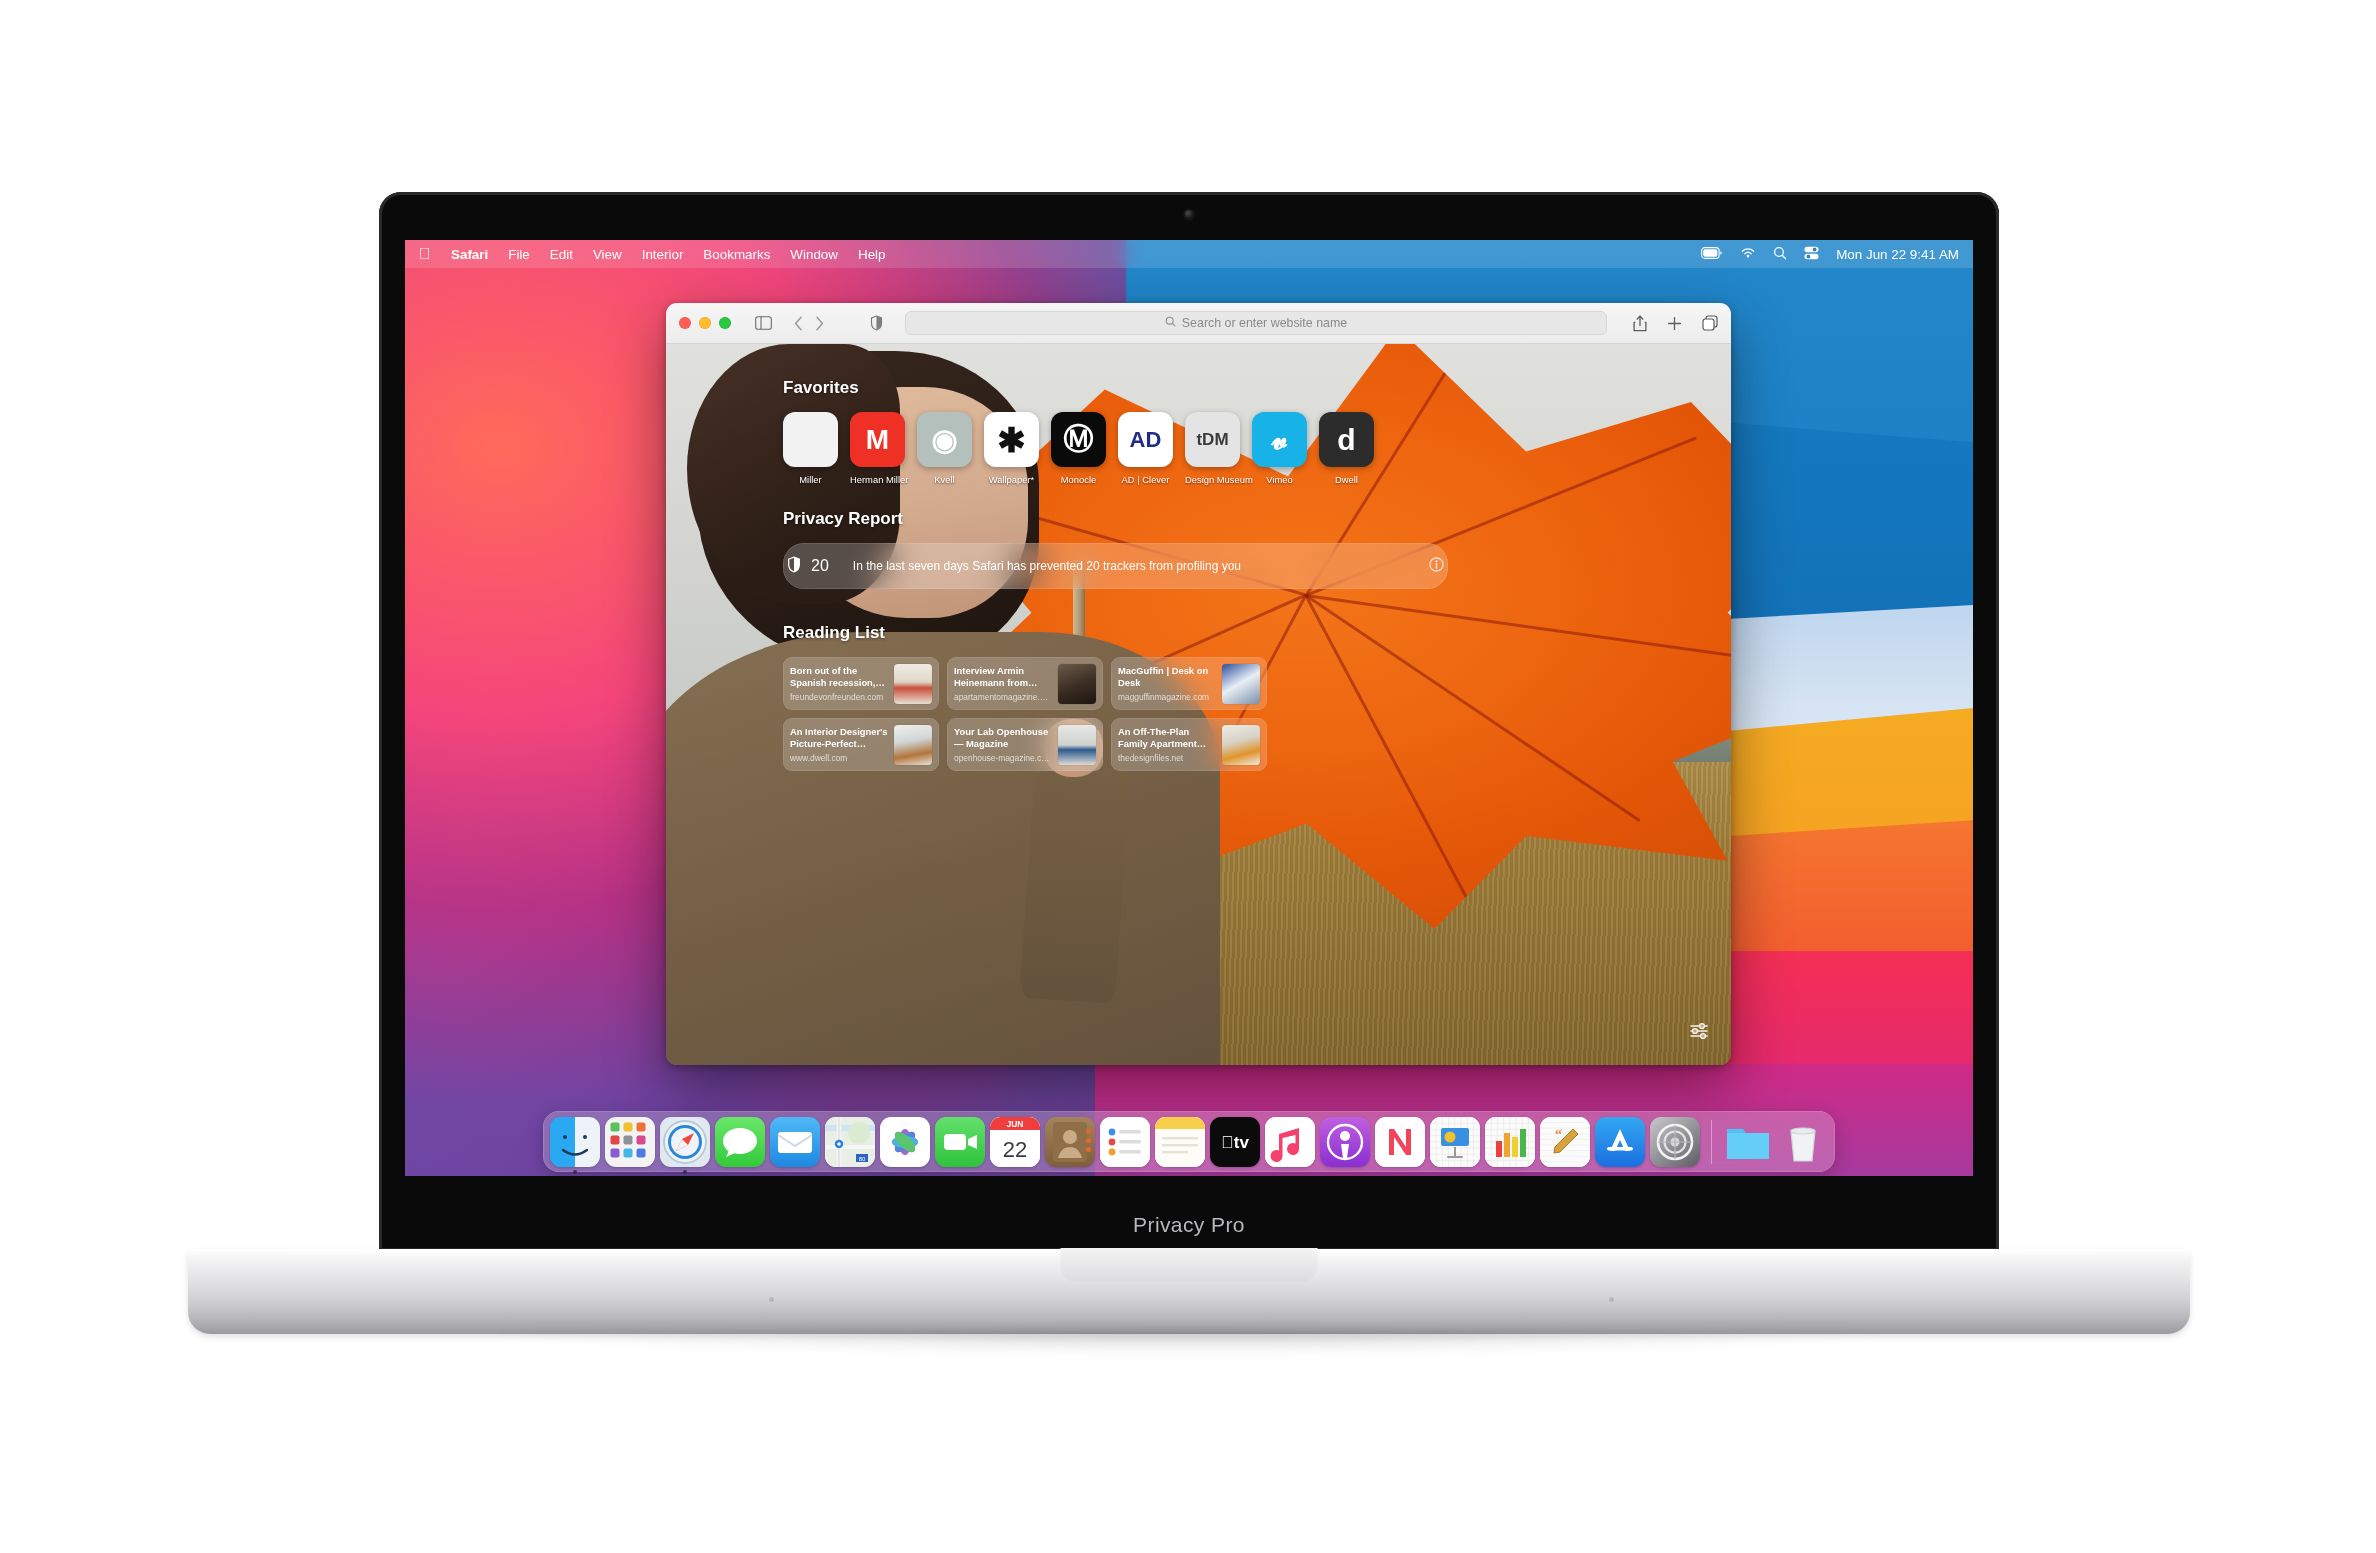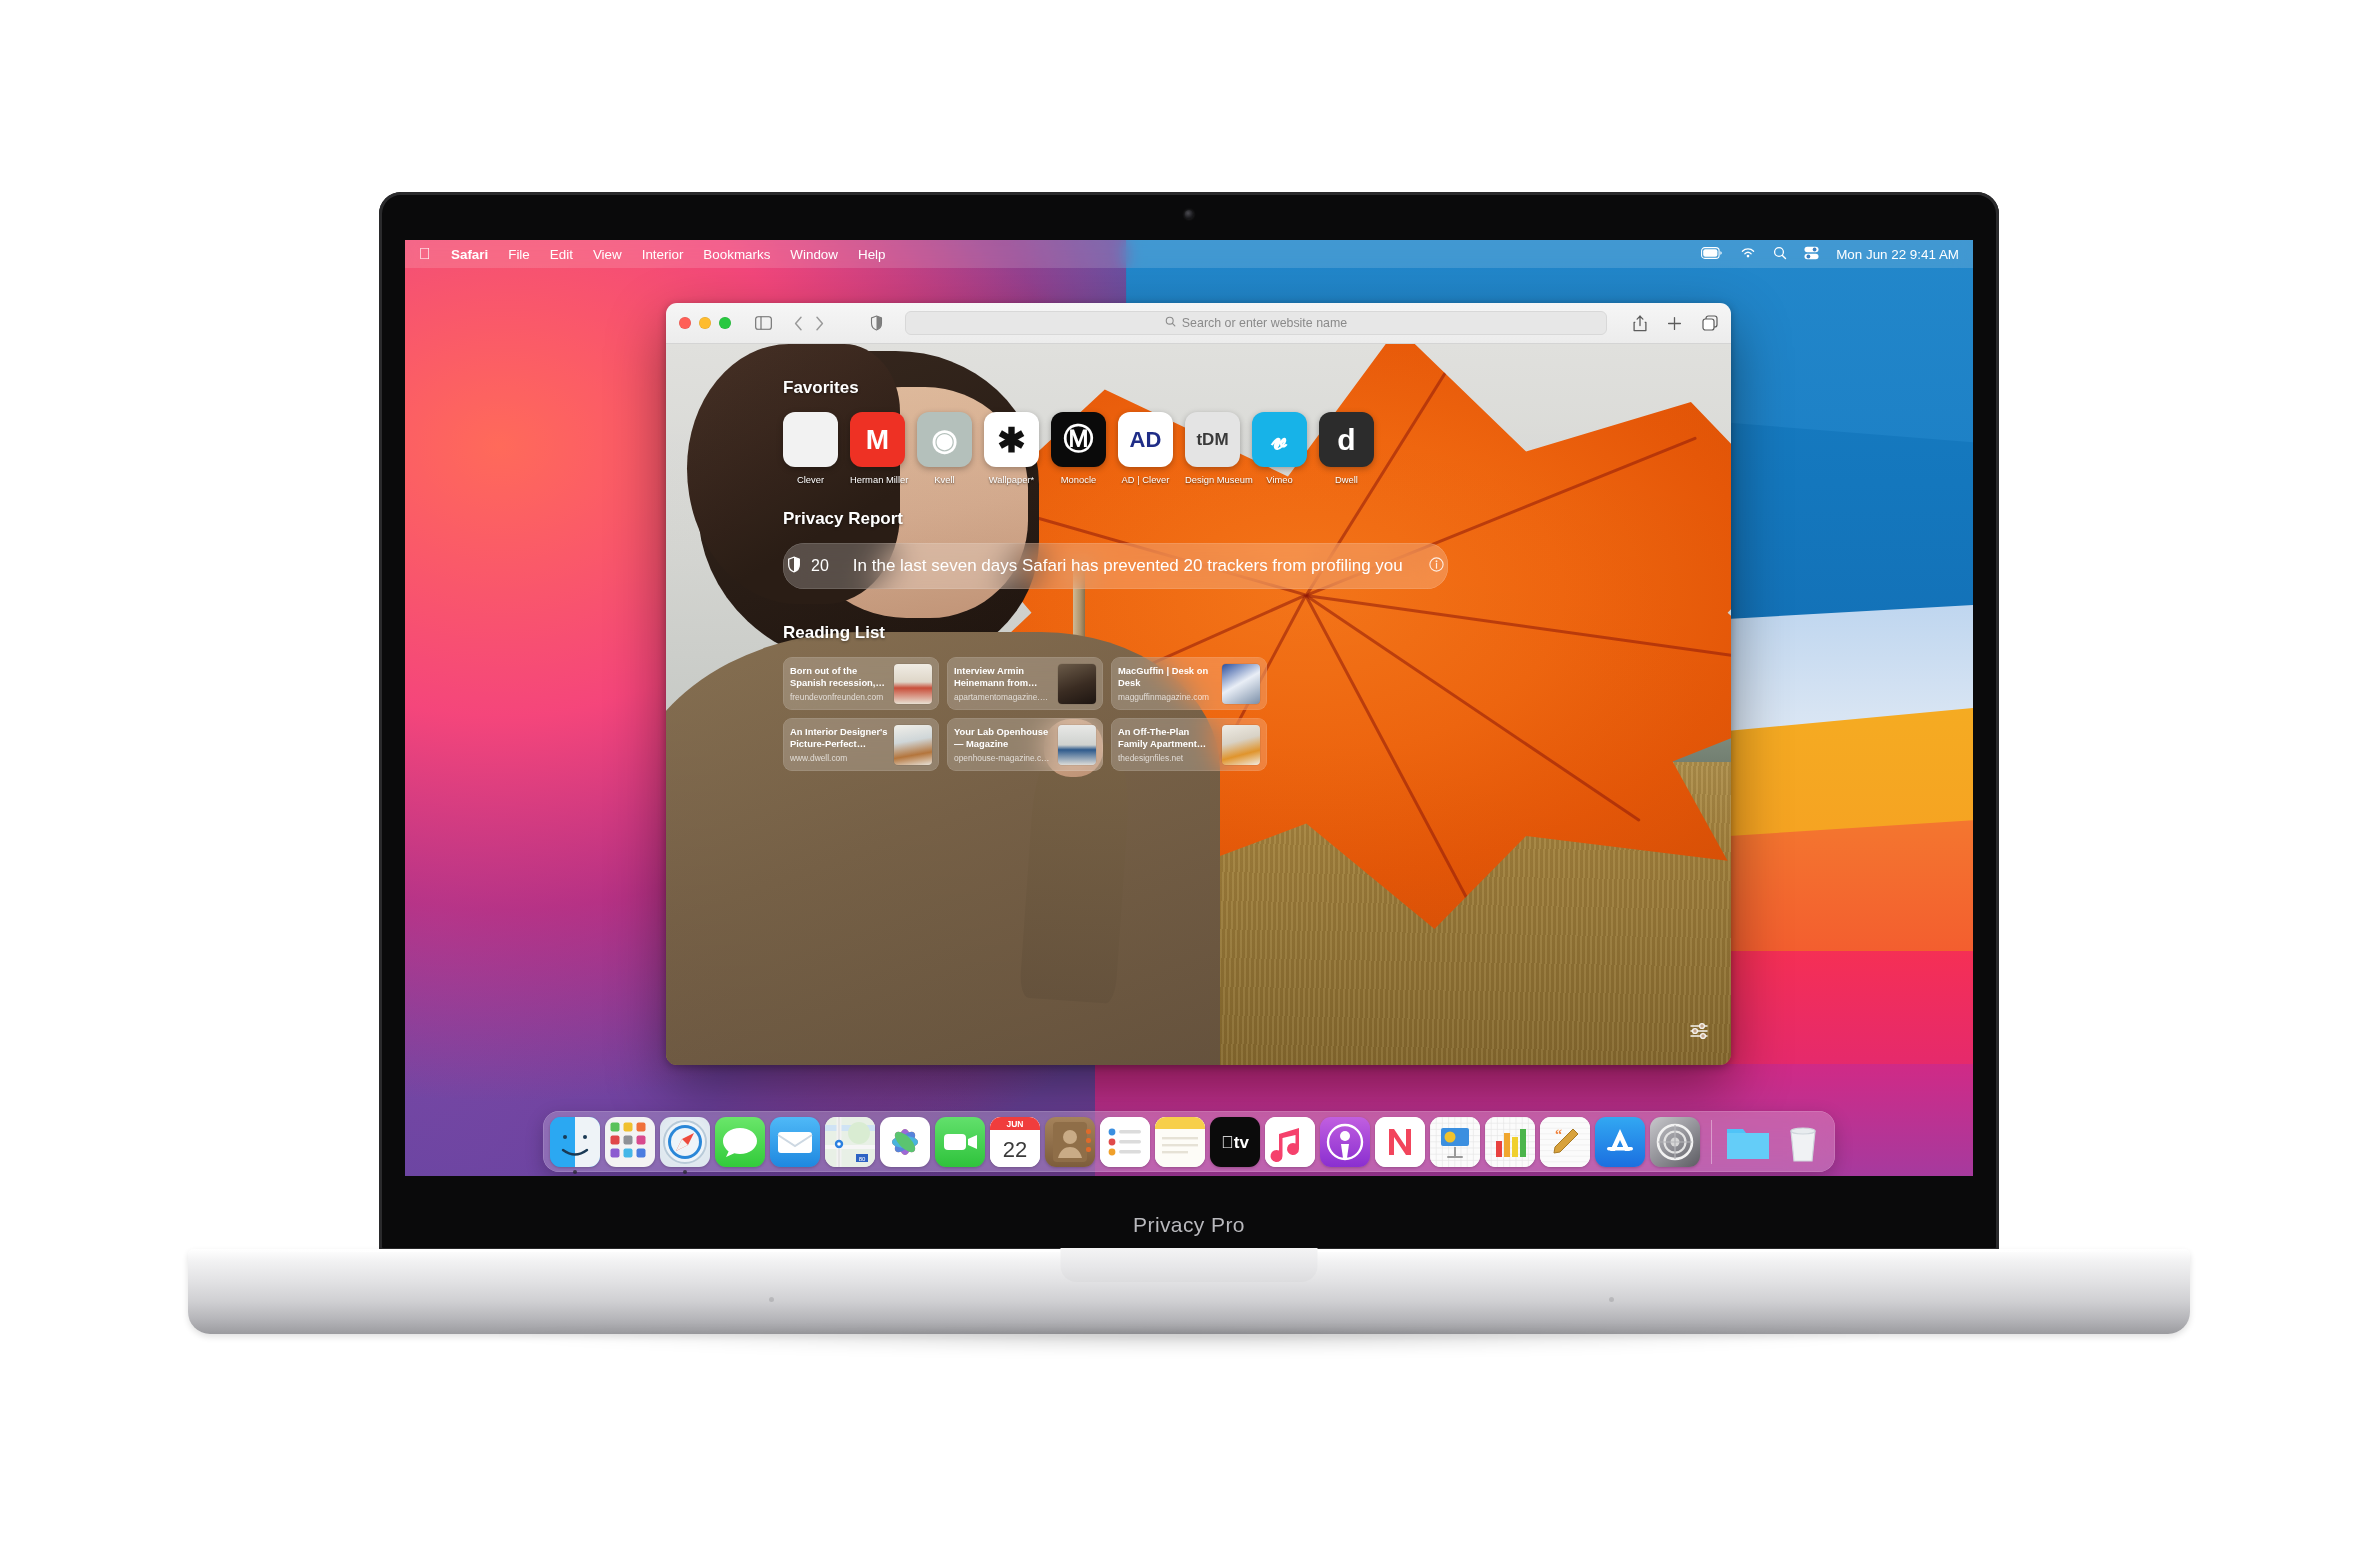--- a/index.html
+++ b/index.html
@@ -285,21 +285,21 @@
     border-radius: 21px;
     background: rgba(255,255,255,.22);
     backdrop-filter: blur(16px);
     -webkit-backdrop-filter: blur(16px);
     box-shadow: inset 0 0 0 0.5px rgba(255,255,255,.22);
     display:flex; align-items:center;
     padding: 0 4px;
     gap: 10px;
   }
   #privacy-count { font-size: 16px; font-weight: 500; color:#fff; }
-  #privacy-text { font-size: 17px; color:#fff; margin-left: 14px; }
+  #privacy-text { font-size: 12px; color:#fff; margin-left: 14px; }
   #privacy-info { margin-left:auto; opacity:.85; }
   
   #reading-wrap { margin-top: 34px; }
   #reading-grid {
     display: grid;
     grid-template-columns: repeat(3, 156px);
     gap: 8px 8px;
   }
   .rl-card {
     height: 53px;
@@ -549,21 +549,21 @@
           <div id="photo-overlay"></div>
         </div>
 
         <div id="content">
 
           <div>
             <div class="sect-title">Favorites</div>
             <div id="favorites-row">
                 <div class="fav">
                   <div class="fav-tile" style="background: rgb(242, 242, 242); color: rgb(90, 90, 90); font-size: 30px;"></div>
-                  <div class="fav-label">Clever</div>
+                  <div class="fav-label">Miller</div>
                 </div>
                 <div class="fav">
                   <div class="fav-tile" style="background: rgb(238, 49, 36); color: rgb(255, 255, 255); font-size: 28px;">M</div>
                   <div class="fav-label">Herman Miller</div>
                 </div>
                 <div class="fav">
                   <div class="fav-tile" style="background: rgb(180, 192, 187); color: rgb(255, 255, 255); font-size: 30px;">◉</div>
                   <div class="fav-label">Kvell</div>
                 </div>
                 <div class="fav">

